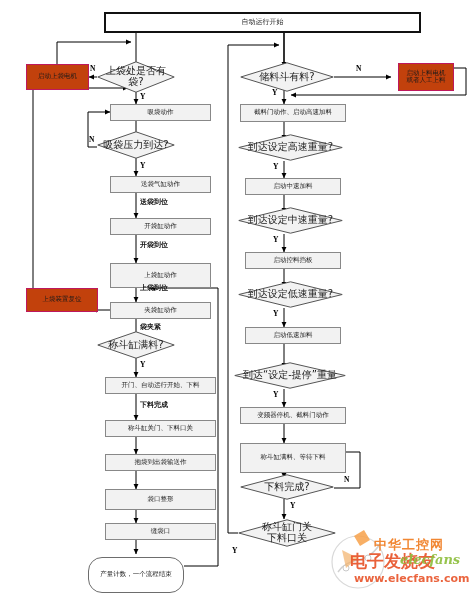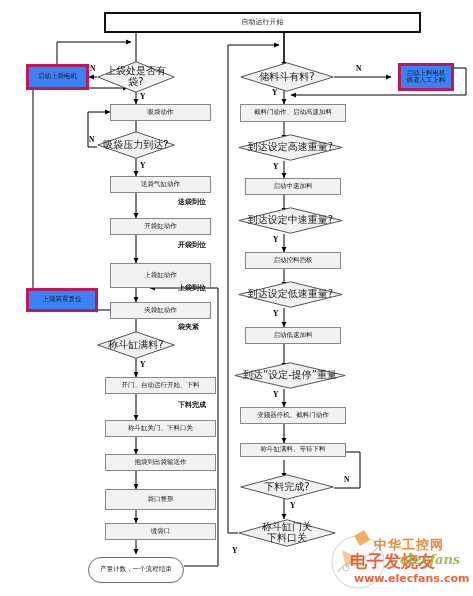--- a/index.html
+++ b/index.html
@@ -29,21 +29,21 @@
     font-size:6.5px;
     padding:0 1px;
     z-index:3;
   }
   .node.start{
     background:#ffffff;
     border:2px solid #111111;
     font-size:7px;
   }
   .node.proc{background:#f2f2f2;border:1px solid #888888;}
-  .node.side{background:#3b82f6;border:3px solid #be185d;}
+  .node.side{background:#c2410c;border:1px solid #be185d;}
 
   
   .node.term{
     background:#ffffff;
     border:1px solid #6d6d6d;
     border-radius:14px;
     font-size:6.5px;
   }
 
   
@@ -66,21 +66,20 @@
   }
 
   
   .elab{
     position:absolute;
     font-size:6.3px;
     color:#111;
     z-index:4;
     white-space:nowrap;
     background:transparent;
-    margin-left:38px;
   }
   .elab.big{font-size:7px;font-weight:bold;}
   .yn{
     position:absolute;
     font-size:7.5px;
     font-weight:bold;
     color:#000;
     z-index:4;
     font-family:"Liberation Serif",serif;
   }
@@ -250,21 +249,21 @@
   <div class="node proc" style="left:105px;top:377px;width:111px;height:17px;">开门、自动运行开始、下料</div>
 
   <div class="node proc" style="left:105px;top:420px;width:111px;height:17px;">称斗缸关门、下料口关</div>
 
   <div class="node proc" style="left:105px;top:454px;width:111px;height:17px;">抱袋到出袋输送作</div>
 
   <div class="node proc" style="left:105px;top:489px;width:111px;height:21px;">袋口整形</div>
 
   <div class="node proc" style="left:105px;top:523px;width:111px;height:17px;">缝袋口</div>
 
-  <div class="node term" style="left:88px;top:557px;width:96px;height:26px;">产量计数，一个流程结束</div>
+  <div class="node term" style="left:88px;top:557px;width:96px;height:36px;">产量计数，一个流程结束</div>
 
   <div class="dec" style="left:240px;top:62px;width:94px;height:30px;">
     <svg class="dshape" viewBox="0 0 94 30" xmlns="http://www.w3.org/2000/svg">
       <polygon points="47,0.8 93.2,15 47,29.2 0.8,15" fill="#f2f2f2" stroke="#555" stroke-width="1"></polygon>
     </svg>
     <div class="dlabel">储料斗有料?</div>
   </div>
 
   <div class="node side" style="left:398px;top:63px;width:56px;height:28px;flex-direction:column;">
     <span>启动上料电机</span>
@@ -302,21 +301,21 @@
 
   <div class="dec" style="left:234px;top:362px;width:112px;height:27px;">
     <svg class="dshape" viewBox="0 0 112 27" xmlns="http://www.w3.org/2000/svg">
       <polygon points="56,0.8 111.2,13.5 56,26.2 0.8,13.5" fill="#f2f2f2" stroke="#555" stroke-width="1"></polygon>
     </svg>
     <div class="dlabel">到达“设定-提停”重量</div>
   </div>
 
   <div class="node proc" style="left:240px;top:407px;width:106px;height:17px;">变频器停机、截料门动作</div>
 
-  <div class="node proc" style="left:240px;top:443px;width:106px;height:14px;">称斗缸满料、等待下料</div>
+  <div class="node proc" style="left:240px;top:443px;width:106px;height:30px;">称斗缸满料、等待下料</div>
 
   <div class="dec" style="left:240px;top:474px;width:94px;height:26px;">
     <svg class="dshape" viewBox="0 0 94 26" xmlns="http://www.w3.org/2000/svg">
       <polygon points="47,0.8 93.2,13 47,25.2 0.8,13" fill="#f2f2f2" stroke="#555" stroke-width="1"></polygon>
     </svg>
     <div class="dlabel">下料完成?</div>
   </div>
 
   <div class="dec" style="left:238px;top:519px;width:98px;height:28px;">
     <svg class="dshape" viewBox="0 0 98 28" xmlns="http://www.w3.org/2000/svg">

